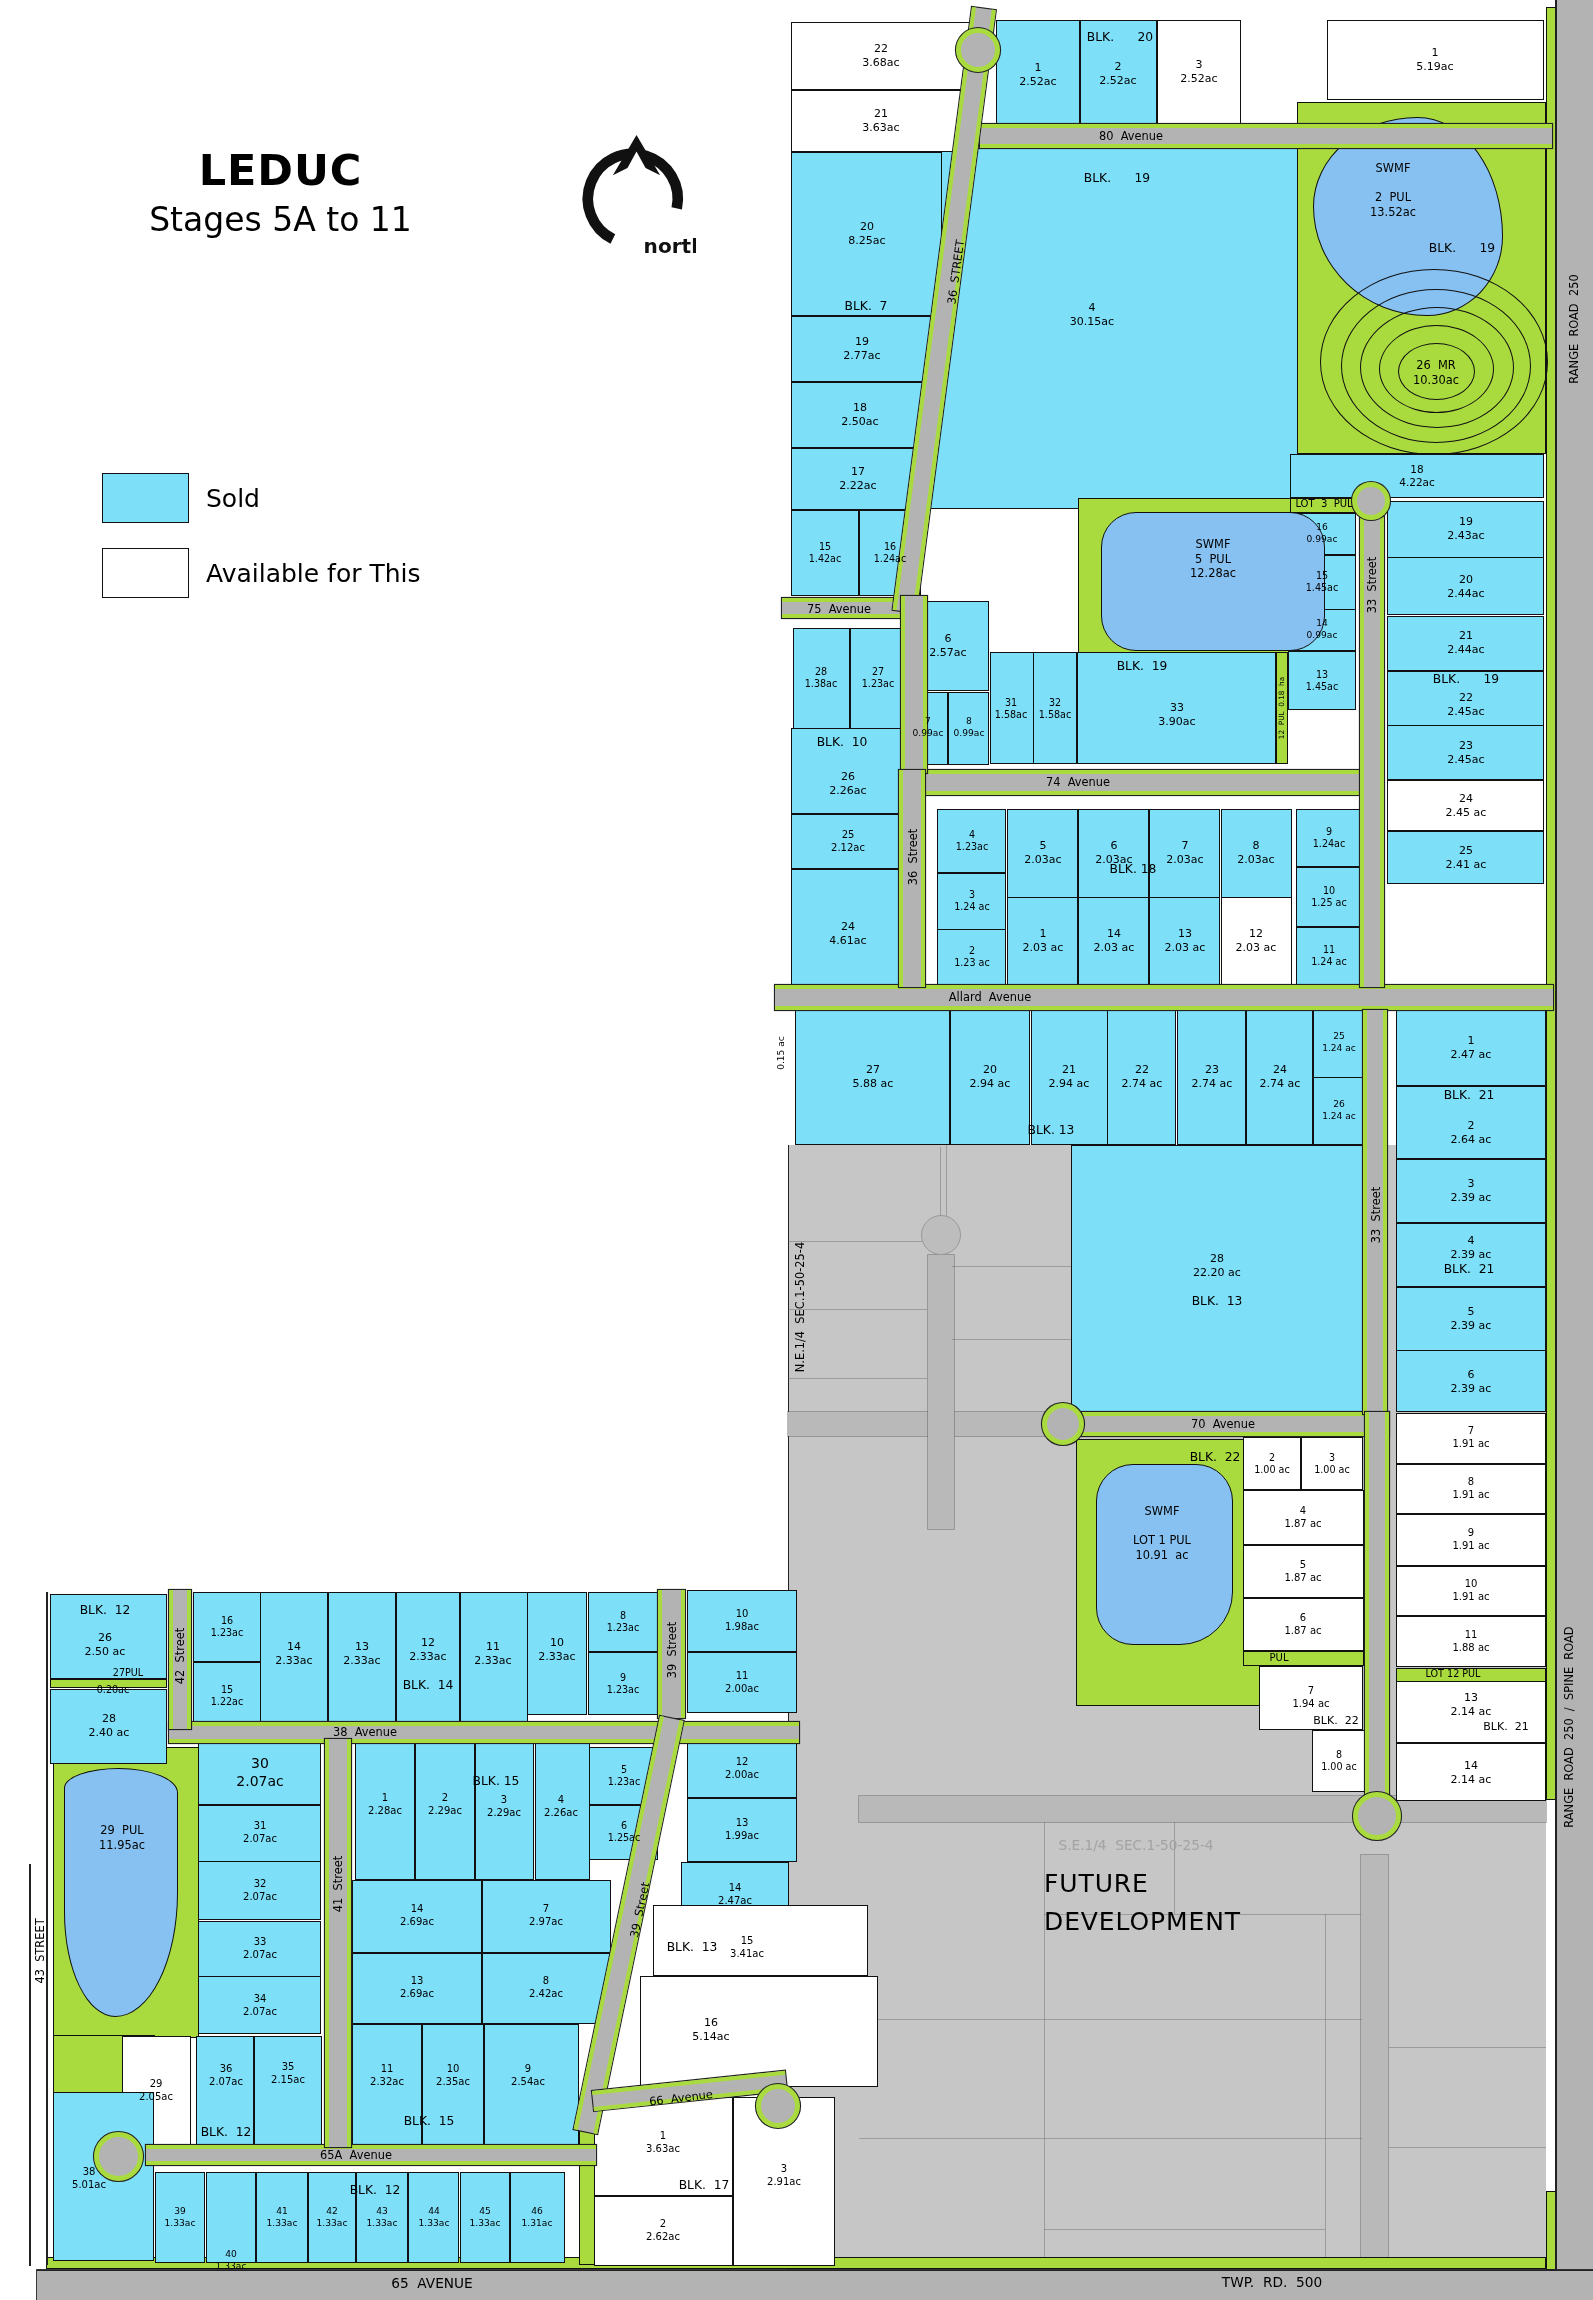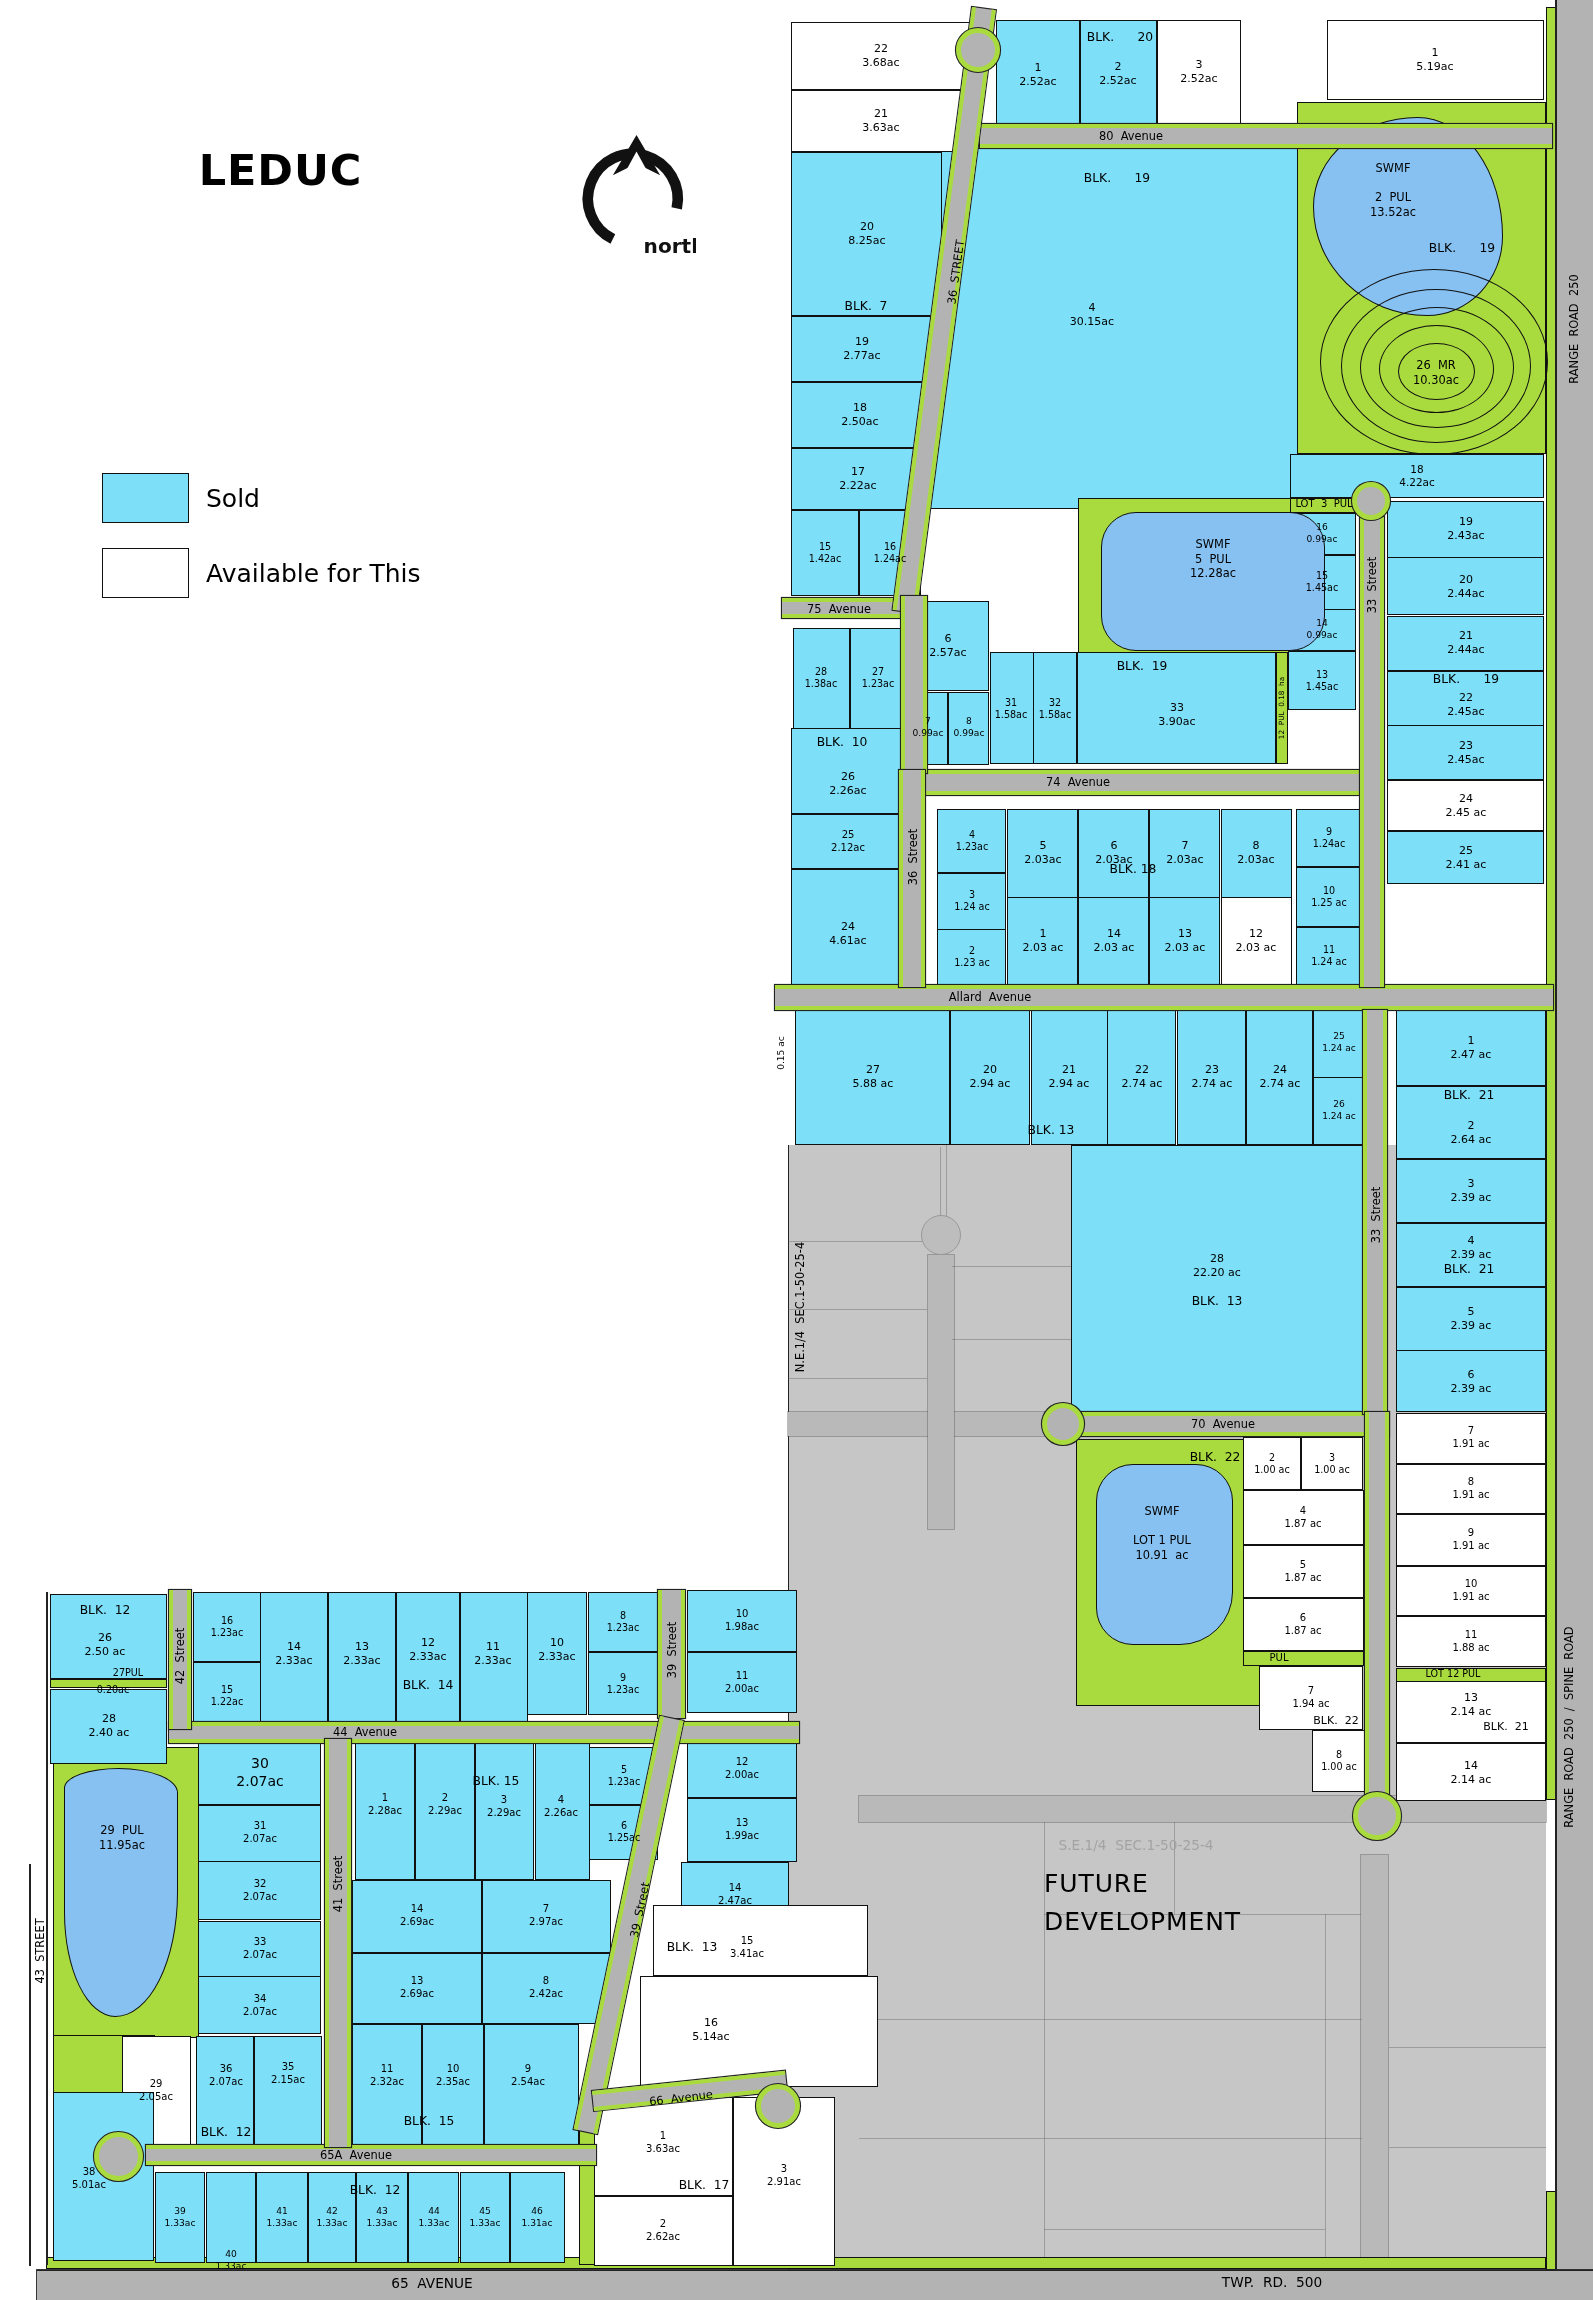--- a/index.html
+++ b/index.html
@@ -34,20 +34,21 @@
   .legend-swatch{position:absolute;width:87px;height:50px;border:1.8px solid #111;box-sizing:border-box;z-index:8;}
   .legend-label{position:absolute;font-size:25px;z-index:8;}
   #north{position:absolute;left:577px;top:135px;width:119px;height:123px;z-index:8;}
 </style>
 </head>
 <body>
 
 <div id="canvas">
   <div id="title-block">
     <div id="title-l1">LEDUC</div>
+    <div id="title-l3">Stages 5A to 11</div>
   </div>
 
   <div id="north">
     <svg width="119" height="123" viewBox="0 0 100 104">
       <path d="M30 88 A38 38 0 1 1 84 62" fill="none" stroke="#111" stroke-width="9"></path>
       <polygon points="50,0 70,34 50,24 30,34" fill="#111"></polygon>
       <polygon points="50,14 62,36 50,30 38,36" fill="#fff"></polygon>
       <text x="56" y="100" font-family="DejaVu Sans, sans-serif" font-size="17" font-weight="bold" fill="#111">north</text>
     </svg>
   </div>
@@ -544,21 +545,21 @@
       <div class="lbl blk" style="left: 429px; top: 2122px;">BLK.  15</div>
       <div class="lbl blk" style="left: 226px; top: 2133px;">BLK.  12</div>
       <div class="lbl blk" style="left: 375px; top: 2191px;">BLK.  12</div>
       <div class="lbl blk" style="left: 692px; top: 1948px;">BLK.  13</div>
       <div class="lbl blk" style="left: 704px; top: 2186px;">BLK.  17</div>
       <div class="lbl rd" style="left: 1131px; top: 136px;">80  Avenue</div>
       <div class="lbl rd" style="left: 839px; top: 609px;">75  Avenue</div>
       <div class="lbl rd" style="left: 1078px; top: 782px;">74  Avenue</div>
       <div class="lbl rd" style="left: 990px; top: 997px;">Allard  Avenue</div>
       <div class="lbl rd" style="left: 1223px; top: 1424px;">70  Avenue</div>
-      <div class="lbl rd" style="left: 365px; top: 1732px;">44  Avenue</div>
+      <div class="lbl rd" style="left: 365px; top: 1732px;">38  Avenue</div>
       <div class="lbl rd" style="left: 681px; top: 2098px; transform: translate(-50%, -50%) rotate(-7deg);">66  Avenue</div>
       <div class="lbl rd" style="left: 356px; top: 2155px;">65A  Avenue</div>
       <div class="lbl rd" style="left: 956px; top: 272px; transform: translate(-50%, -50%) rotate(-82deg);">36  STREET</div>
       <div class="lbl rd" style="left: 913px; top: 857px; transform: translate(-50%, -50%) rotate(-90deg);">36  Street</div>
       <div class="lbl rd" style="left: 1372px; top: 585px; transform: translate(-50%, -50%) rotate(-90deg);">33  Street</div>
       <div class="lbl rd" style="left: 1376px; top: 1215px; transform: translate(-50%, -50%) rotate(-90deg);">33  Street</div>
       <div class="lbl rd" style="left: 180px; top: 1656px; transform: translate(-50%, -50%) rotate(-90deg);">42  Street</div>
       <div class="lbl rd" style="left: 338px; top: 1884px; transform: translate(-50%, -50%) rotate(-90deg);">41  Street</div>
       <div class="lbl rd" style="left: 672px; top: 1650px; transform: translate(-50%, -50%) rotate(-90deg);">39  Street</div>
       <div class="lbl rd" style="left: 640px; top: 1910px; transform: translate(-50%, -50%) rotate(-78deg);">39  Street</div>

